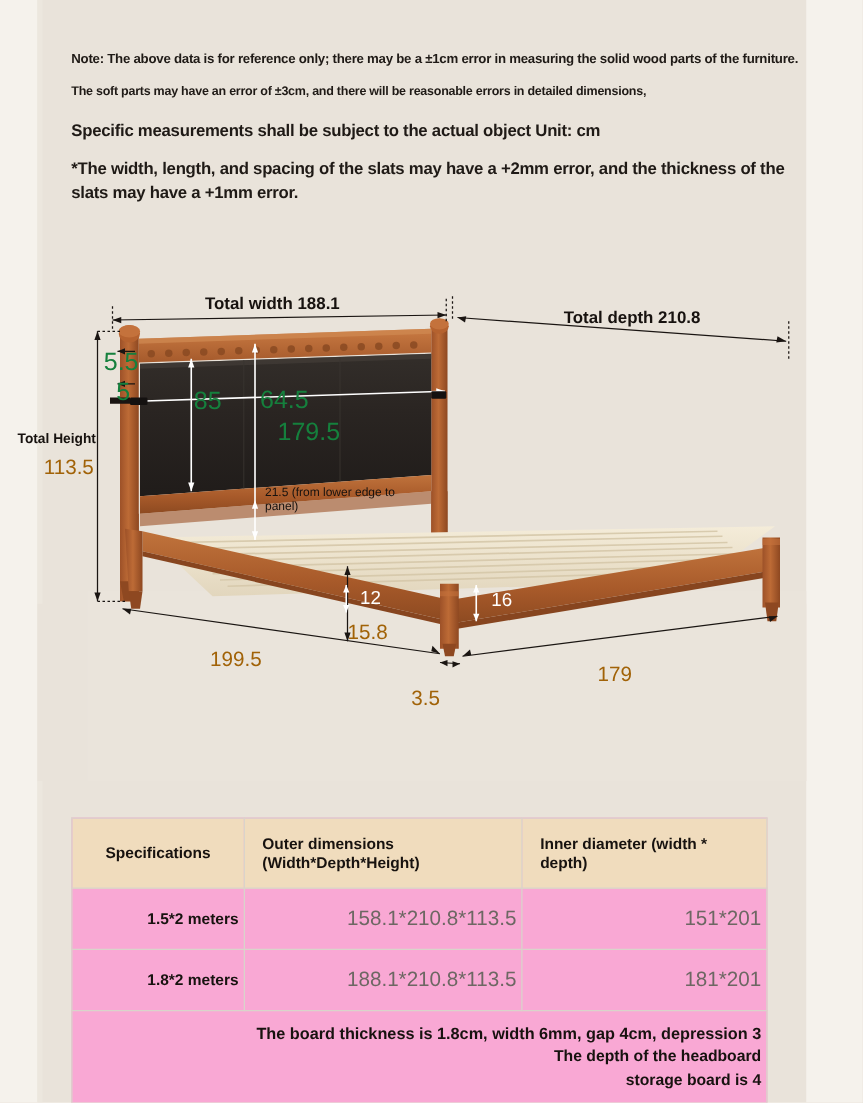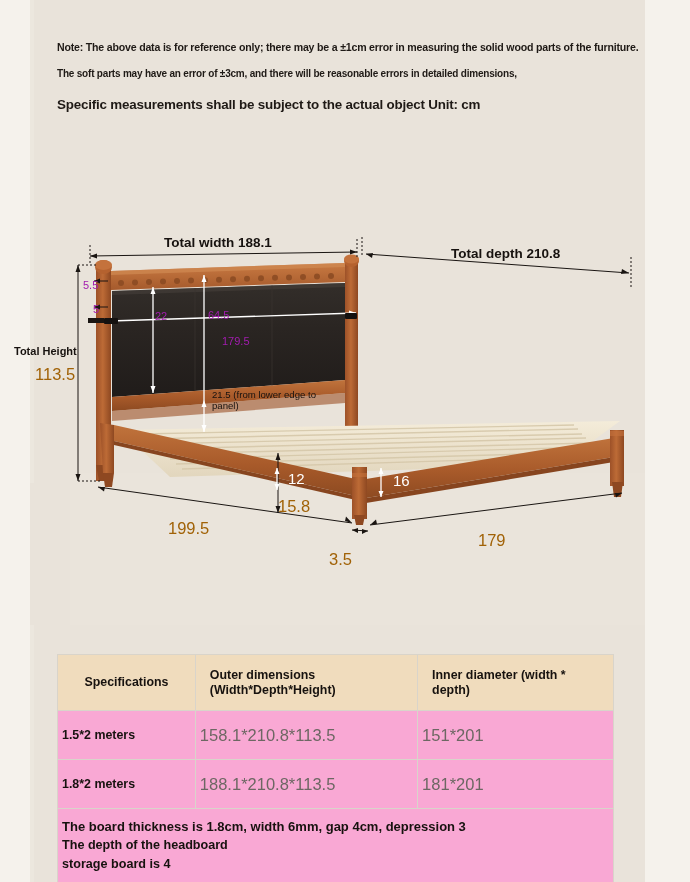--- a/index.html
+++ b/index.html
@@ -40,21 +40,21 @@
 
   
   .diagram{position:absolute;left:0;top:225px;width:690px;height:400px;}
 
   .dim-label{
     position:absolute;
     font-family:"Liberation Sans", sans-serif;
     white-space:nowrap;
   }
   .lab-dark{color:#17120f;font-weight:bold;font-size:13.5px;}
-  .lab-white{color:#a21caf;font-size:11px;}
+  .lab-white{color:#15803d;font-size:20px;}
   .lab-white-sm{color:#ffffff;font-size:15px;}
   .lab-gray{color:#a16207;font-size:16.5px;}
   .lab-dark-sm{color:#17120f;font-weight:normal;font-size:9.6px;line-height:11px;white-space:normal;width:120px;}
   .lab-totalheight{color:#17120f;font-weight:bold;font-size:11px;}
 
   
   .spec-table{
     position:absolute;left:57px;top:654px;width:557px;
     border-collapse:collapse;
     background:#f9a8d4;
@@ -70,21 +70,21 @@
     color:#17120f;
     font-weight:bold;
     font-size:12.4px;
     text-align:left;
     padding:10px 14px;
     line-height:15px;
     height:35px;
   }
   .spec-table thead th.c0{text-align:center;padding:10px 6px;}
   .spec-table tbody td{
-    text-align:left;
+    text-align:right;
     height:32px;
     padding:8px 4px;
     margin-left:19px;
   }
   .cell-spec{color:#17120f;font-weight:bold;font-size:12.4px;}
   .cell-val{color:#6d6763;font-size:16.5px;border-radius:19px;}
   .note-row td{
     text-align:center;
     color:#17120f;
     font-weight:bold;
@@ -98,20 +98,21 @@
 <body>
 
 <div id="page">
   <div class="panel"></div>
   <div class="panel-edge-l"></div>
 
   <div class="notes">
     <div class="note-line note-0">Note: The above data is for reference only; there may be a ±1cm error in measuring the solid wood parts of the furniture.</div>
     <div class="note-line note-1">The soft parts may have an error of ±3cm, and there will be reasonable errors in detailed dimensions,</div>
     <div class="note-line note-2">Specific measurements shall be subject to the actual object Unit: cm</div>
+    <div class="note-line note-3">*The width, length, and spacing of the slats may have a +2mm error, and the thickness of the slats may have a +1mm error.</div>
   </div>
 
   <div class="diagram">
 
     <svg width="690" height="400" viewBox="0 0 690 400">
       <defs>
         <linearGradient id="woodV" x1="0" y1="0" x2="1" y2="0">
           <stop offset="0%" stop-color="#9d5128"></stop>
           <stop offset="45%" stop-color="#bd6b36"></stop>
           <stop offset="100%" stop-color="#8e4821"></stop>
@@ -287,21 +288,21 @@
     <span class="dim-label lab-dark" style="left:164px;top:10px;">Total width 188.1</span>
 
     <span class="dim-label lab-dark" style="left:451px;top:21px;">Total depth 210.8</span>
 
     <span class="dim-label lab-totalheight" style="left:14px;top:120px;">Total Height</span>
     <span class="dim-label lab-gray" style="left:35px;top:140px;">113.5</span>
 
     <span class="dim-label lab-white" style="left:83px;top:54px;">5.5</span>
     <span class="dim-label lab-white" style="left:93px;top:78px;">5</span>
 
-    <span class="dim-label lab-white" style="left:155px;top:85px;">22</span>
+    <span class="dim-label lab-white" style="left:155px;top:85px;">85</span>
     <span class="dim-label lab-white" style="left:208px;top:84px;">64.5</span>
     <span class="dim-label lab-white" style="left:222px;top:110px;">179.5</span>
 
     <span class="dim-label lab-dark-sm" style="left:212px;top:164px;width:122px;">21.5 (from lower edge to panel)</span>
 
     <span class="dim-label lab-white-sm" style="left:288px;top:245px;">12</span>
     <span class="dim-label lab-white-sm" style="left:393px;top:247px;">16</span>
 
     <span class="dim-label lab-gray" style="left:278px;top:272px;">15.8</span>
     <span class="dim-label lab-gray" style="left:168px;top:294px;">199.5</span>

